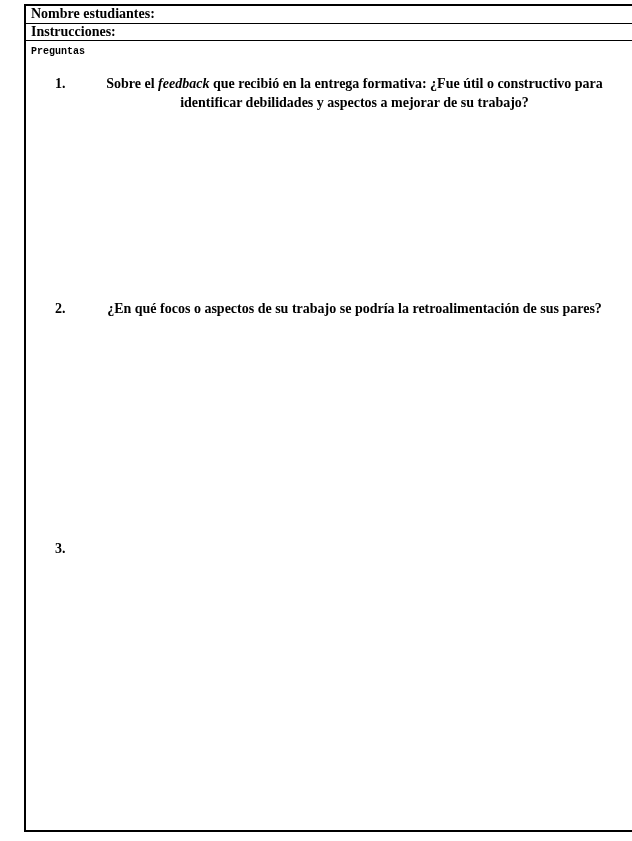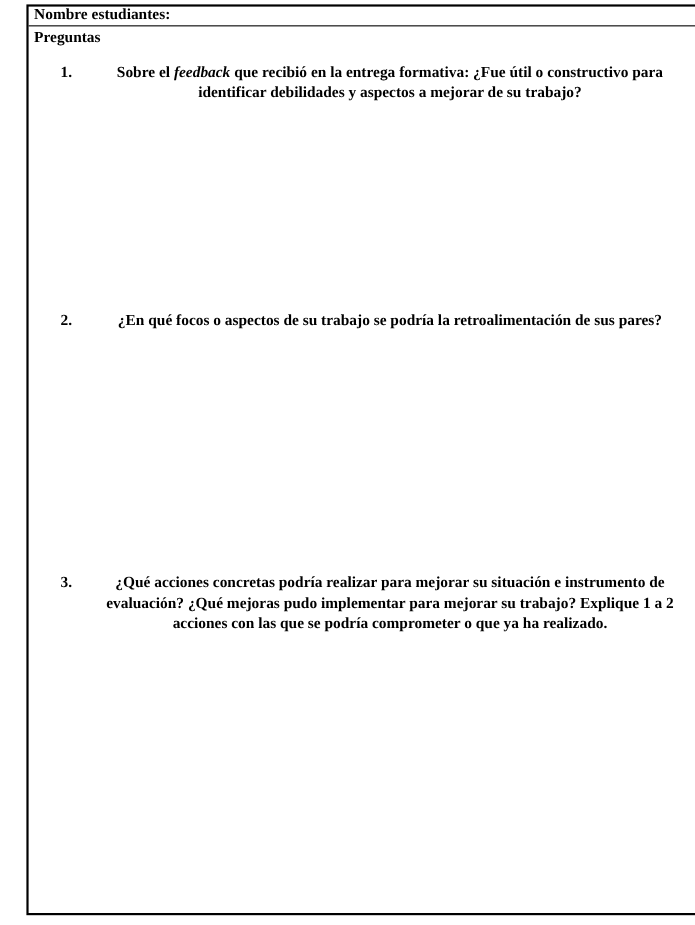--- a/index.html
+++ b/index.html
@@ -37,23 +37,24 @@
     box-sizing: content-box;
   }
   .field-blank {
     flex: 1;
     height: 100%;
   }
   .questions-cell {
     position: relative;
   }
   .questions-header {
-    font-size: 14px;
+    font-size: 10px;
     line-height: 18px;
     padding: 2px 0 0 5px;
+    font-family: Liberation Mono, monospace;
   }
   .question {
     display: flex;
     padding-left: 29px;
     font-size: 14px;
     line-height: 18.5px;
   }
   .question .qnum {
     flex: none;
     width: 27px;
@@ -71,20 +72,24 @@
 </head>
 <body>
 
 <div class="worksheet">
 
   <div class="field-row">
     <span class="field-label">Nombre estudiantes:</span>
     <span class="field-blank"></span>
   </div>
 
+  <div class="field-row">
+    <span class="field-label">Instrucciones:</span>
+    <span class="field-blank"></span>
+  </div>
 
   <div class="questions-cell">
 
     <div class="questions-header">Preguntas</div>
 
     <div class="question q1">
       <span class="qnum">1.</span>
       <div class="qtext">
         <span>Sobre el </span><em>feedback</em><span> que recibió en la entrega formativa: ¿Fue útil o constructivo para identificar debilidades y aspectos a mejorar de su trabajo?</span>
       </div>
@@ -94,20 +99,19 @@
 
     <div class="question q2">
       <span class="qnum">2.</span>
       <div class="qtext">¿En qué focos o aspectos de su trabajo se podría la retroalimentación de sus pares?</div>
     </div>
 
     <div class="answer-space answer-space-2"></div>
 
     <div class="question q3">
       <span class="qnum">3.</span>
-      <div class="qtext">¿Qué acciones concretas podría realizar para mejorar su situación e instrumento de evaluación? ¿Qué mejoras pudo implementar para mejorar su trabajo? Explique 1 a 2 acciones con las que se podría comprometer o que ya ha realizado.</div>
     </div>
 
     <div class="answer-space answer-space-3"></div>
 
   </div>
 
 </div>
 
 </body></html>

